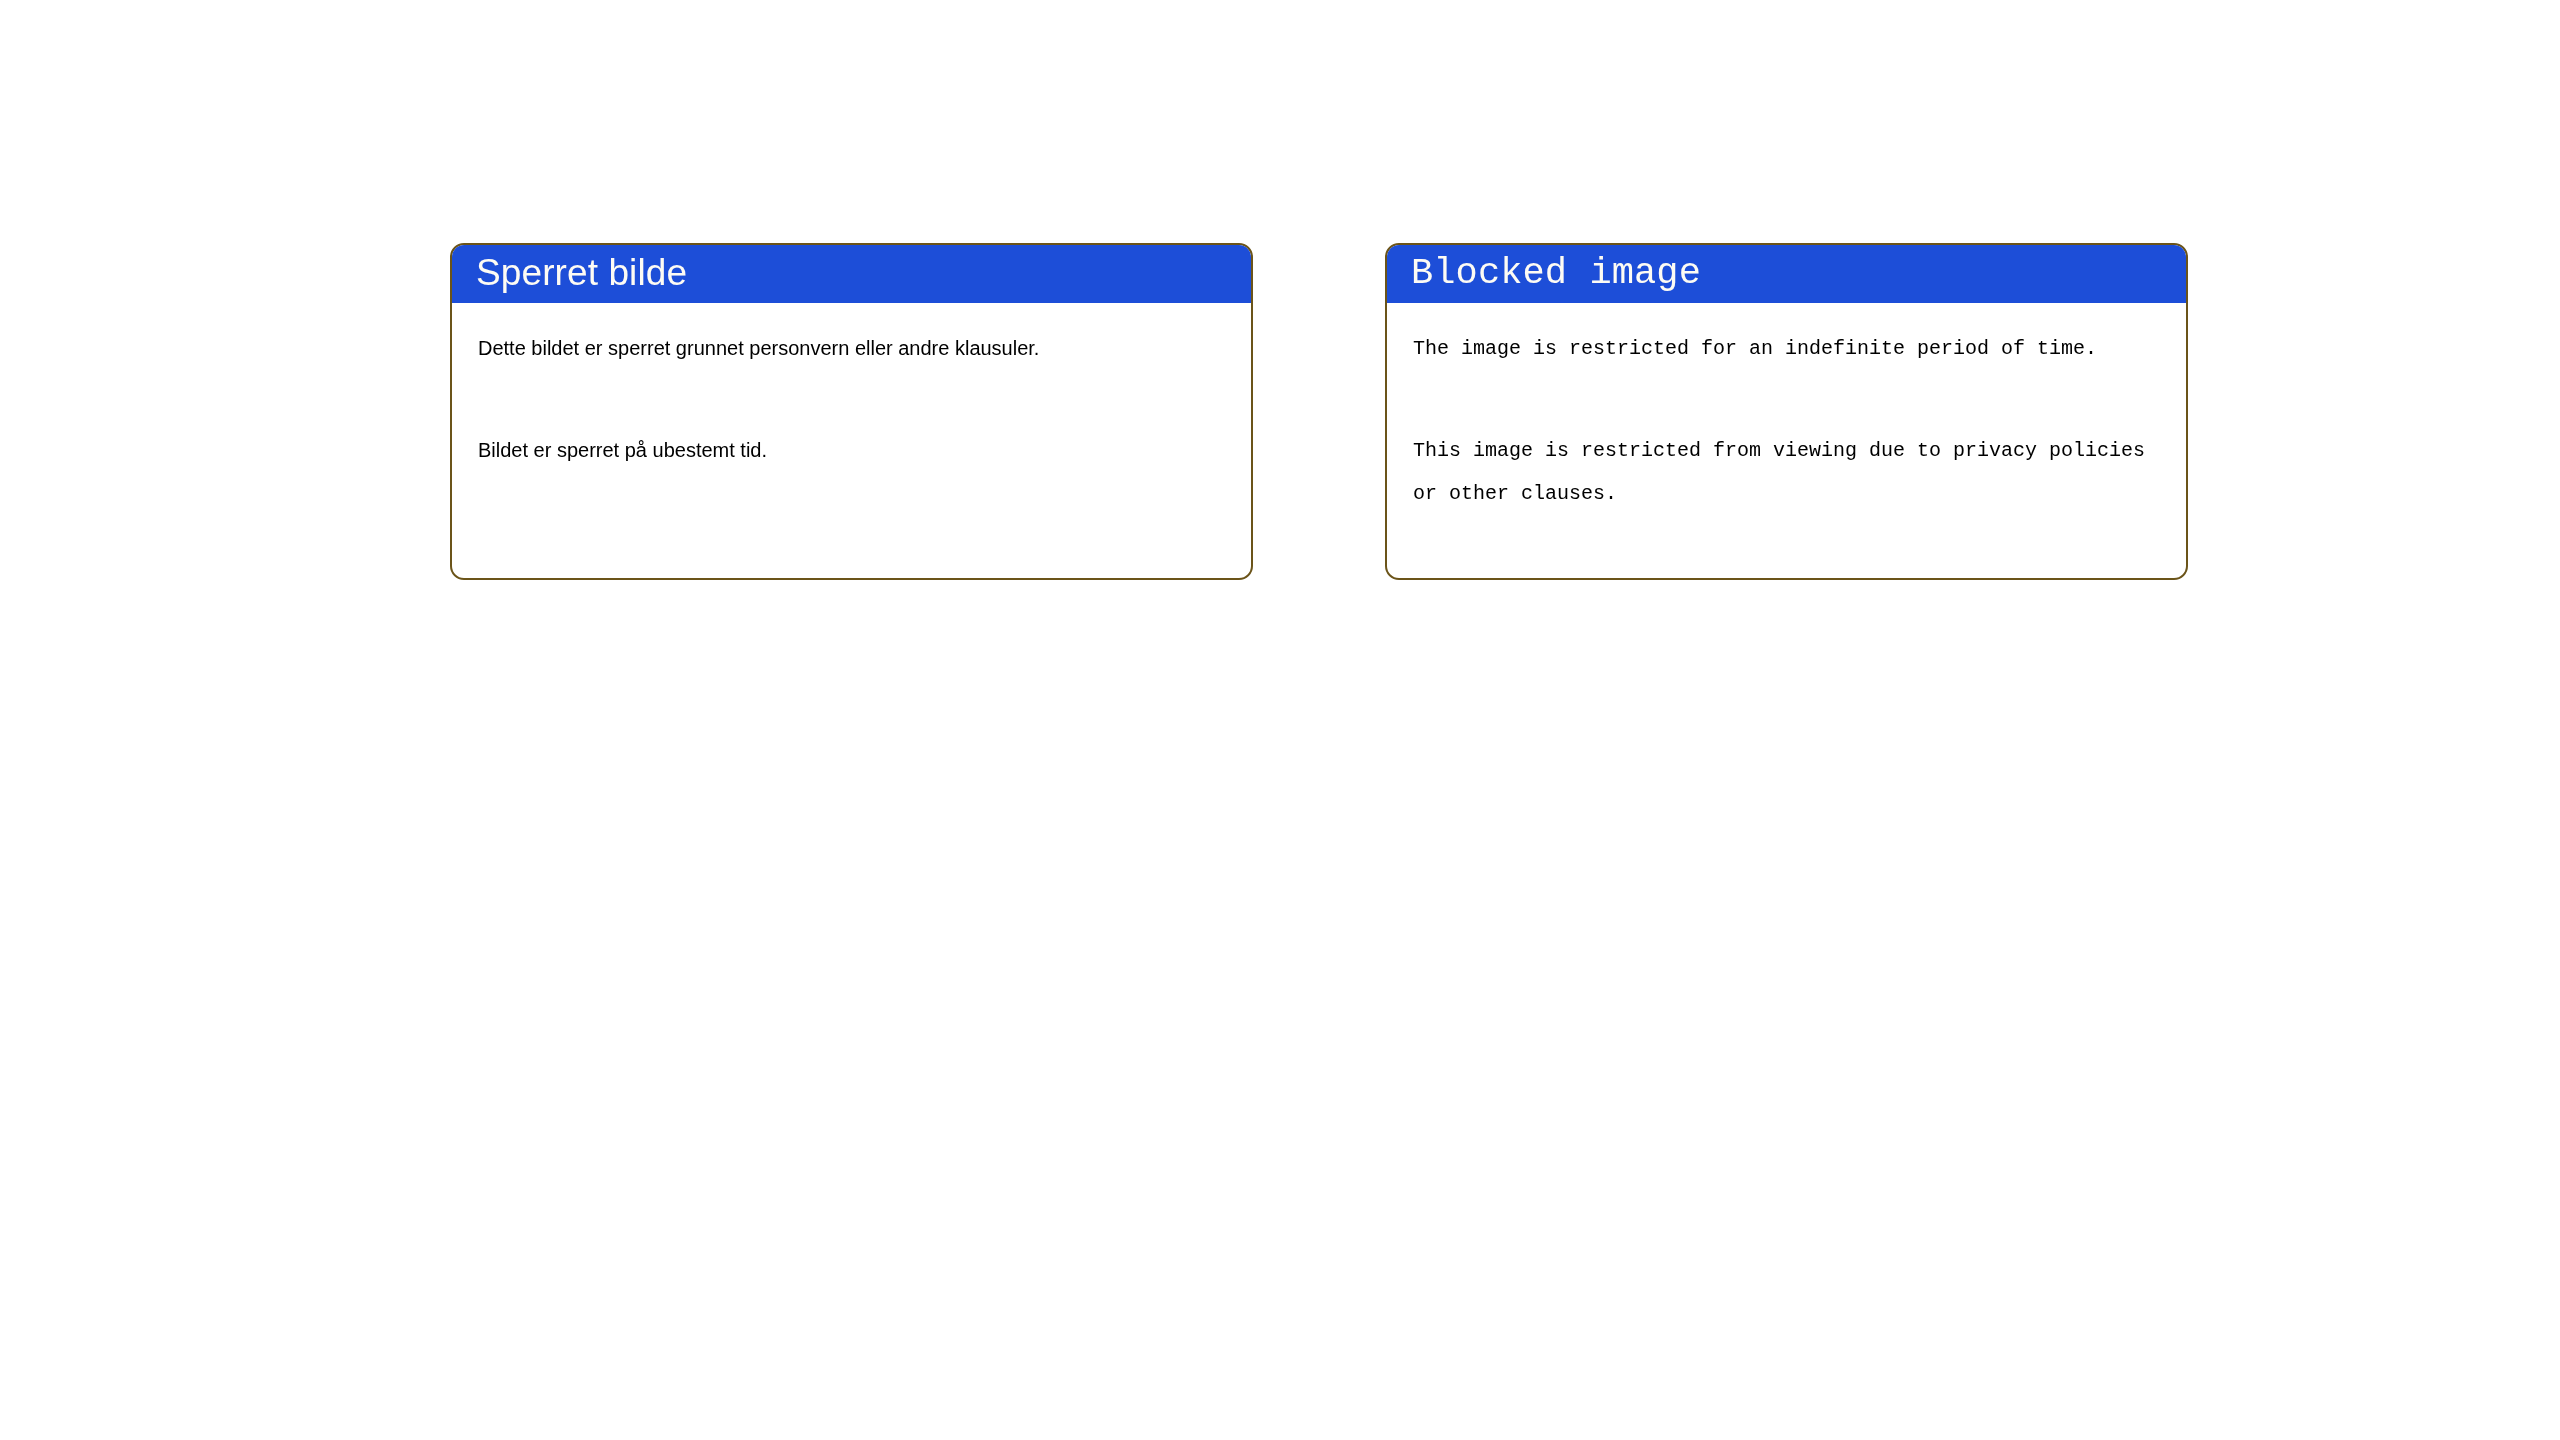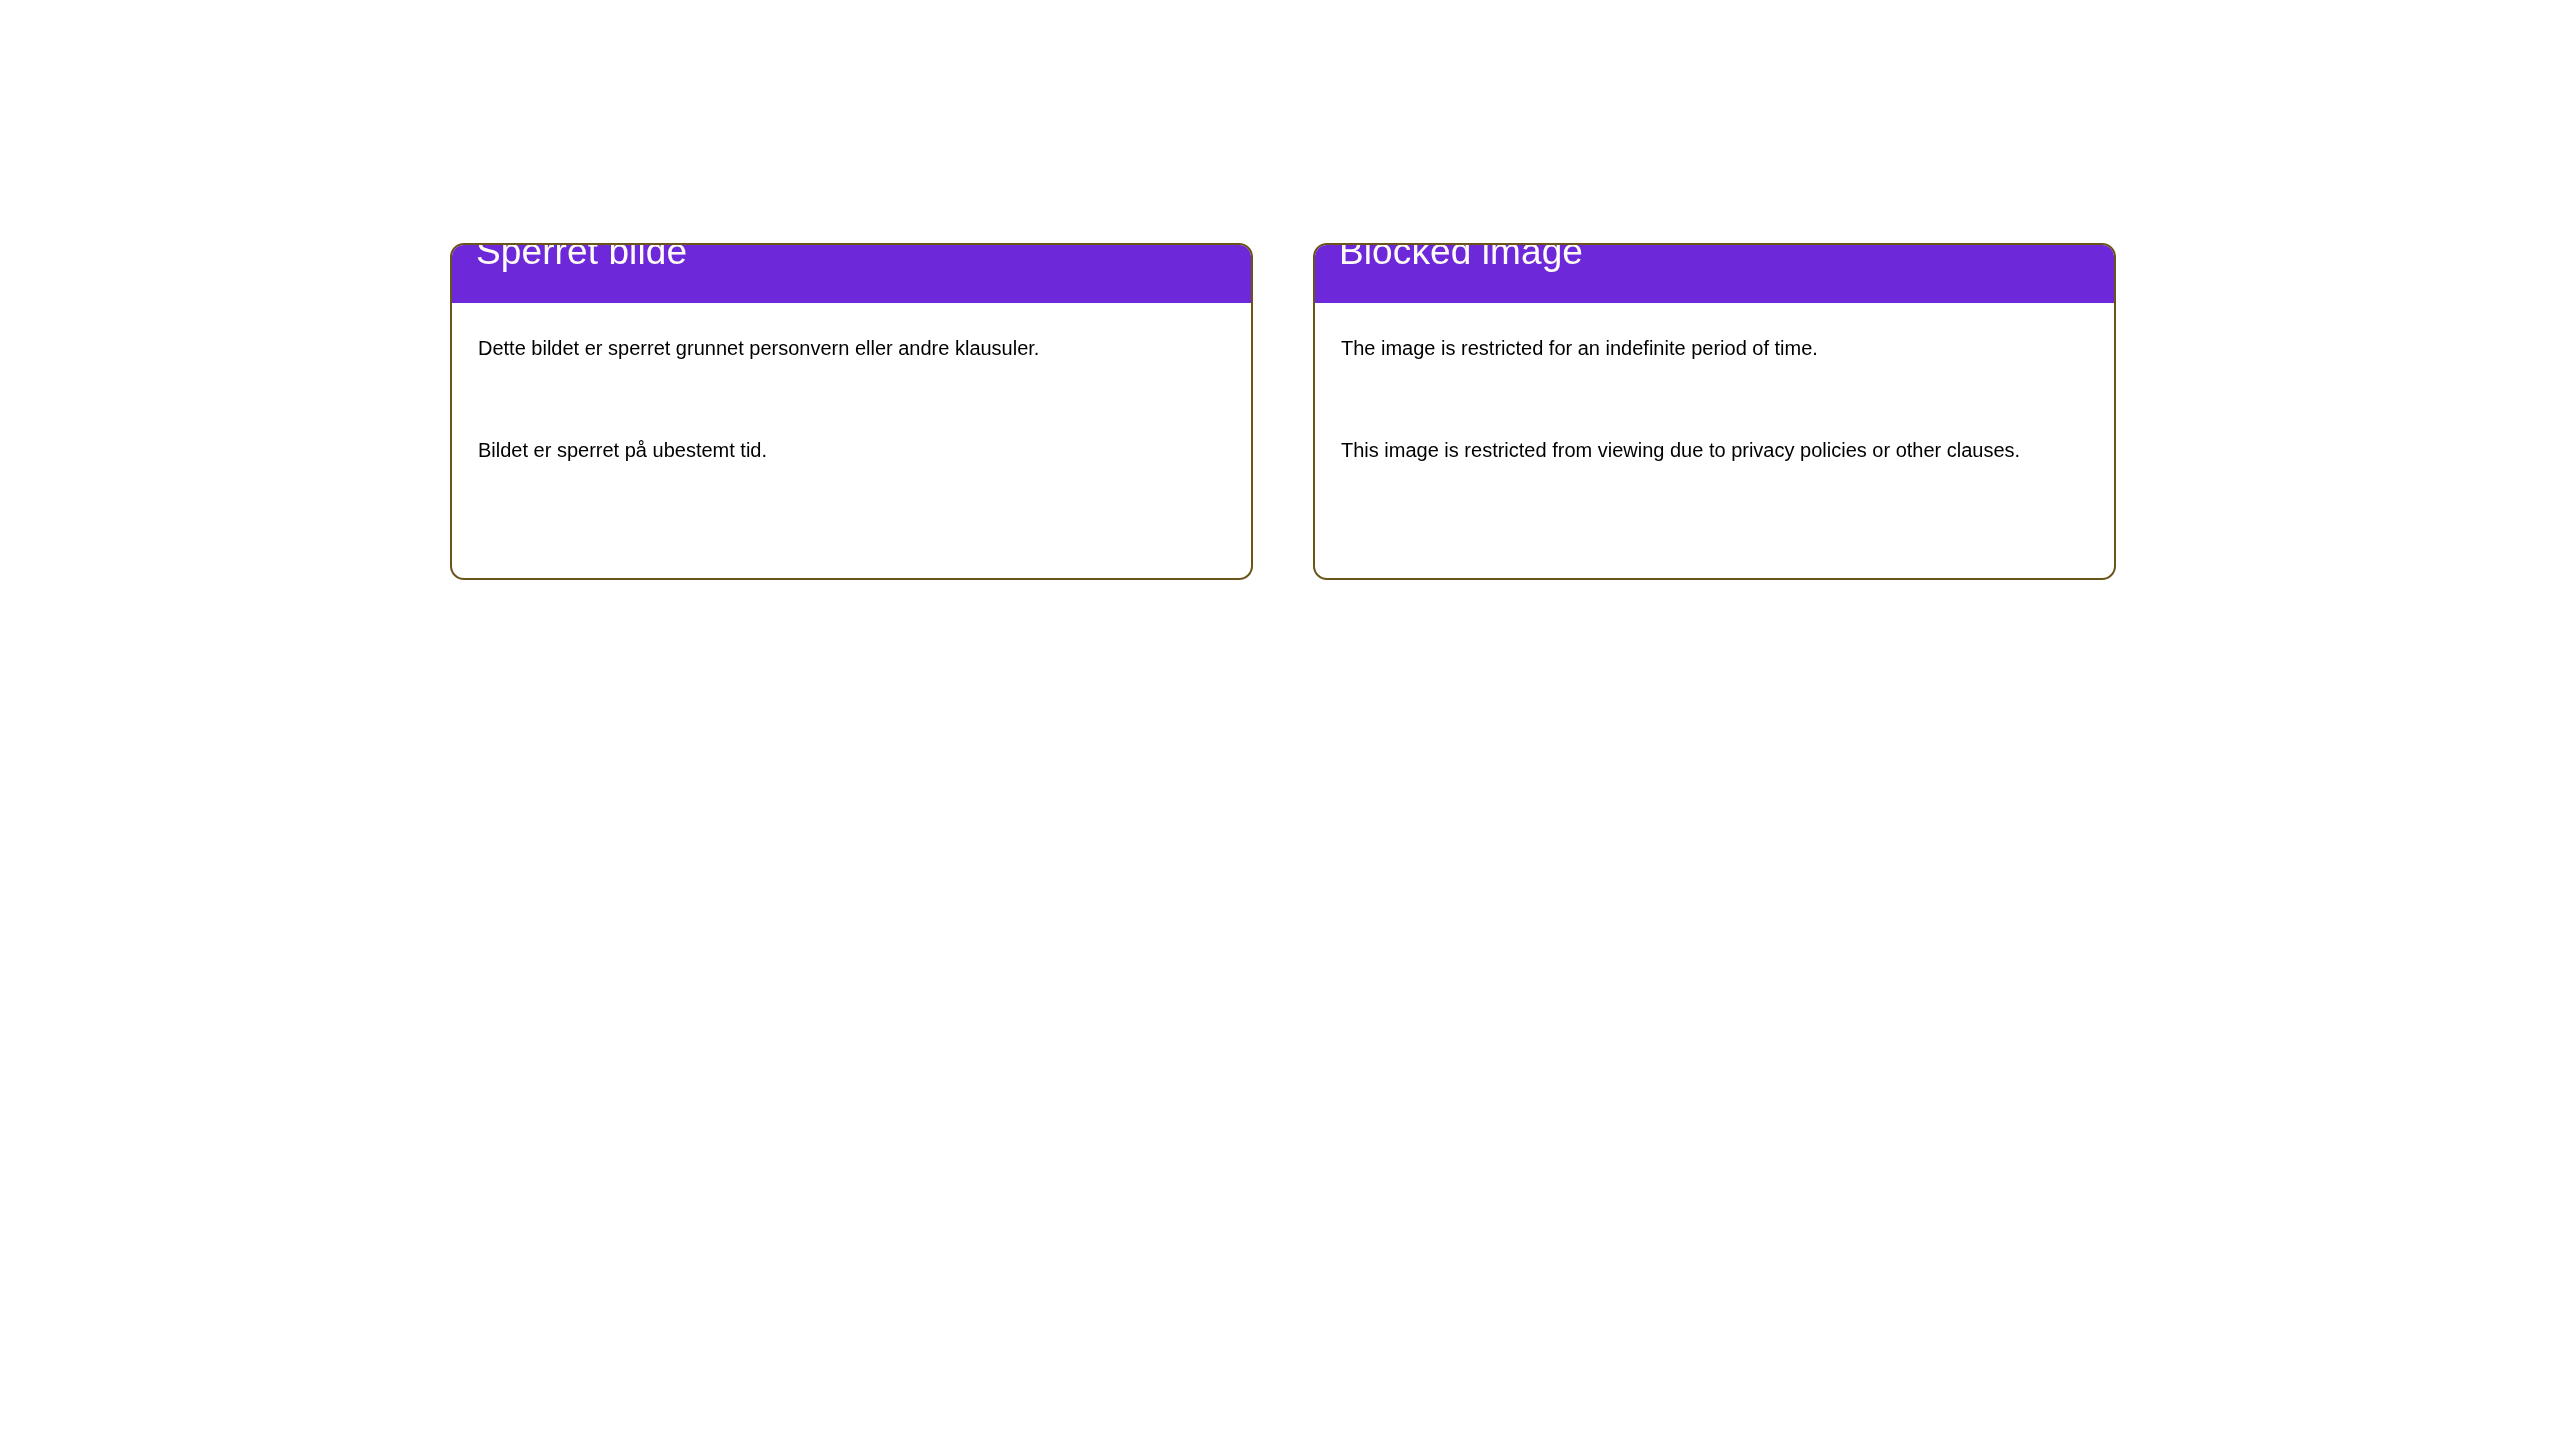--- a/index.html
+++ b/index.html
@@ -28,28 +28,28 @@
     width: 803px;
     height: 337px;
     box-sizing: border-box;
     background: #ffffff;
     border: 2px solid #6B5419;
     border-radius: 14px;
     overflow: hidden;
   }
 
   .card--no {  left: 450px; }
-  .card--en {  left: 1313px; }
+  .card--en {  left: 1385px; font-family: Liberation Mono, monospace; }
 
   .card-header {
     box-sizing: border-box;
     height: 60px;
-    background: #6d28d9;
+    background: #1d4ed8;
     display: flex;
-    align-items: flex-end;
+    align-items: center;
     padding: 0 0 0 26px;
     margin: -2px -2px 0 -2px;
     border-top-left-radius: 13px;
     border-top-right-radius: 13px;
   }
 
   .card-title {
     color: #fdfbf4;
     font-size: 37px;
     line-height: 40px;

